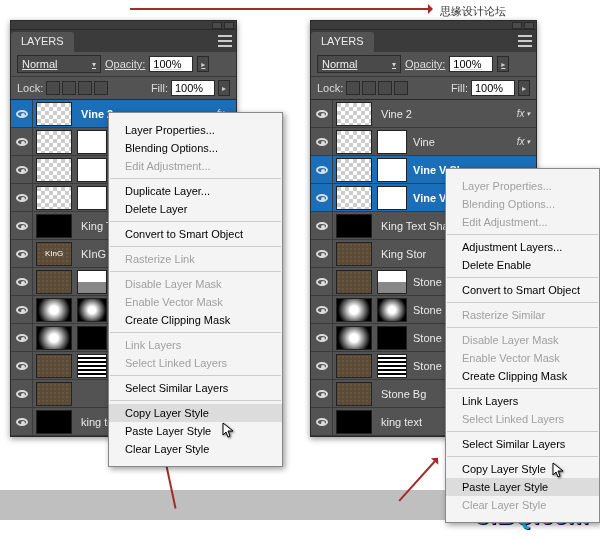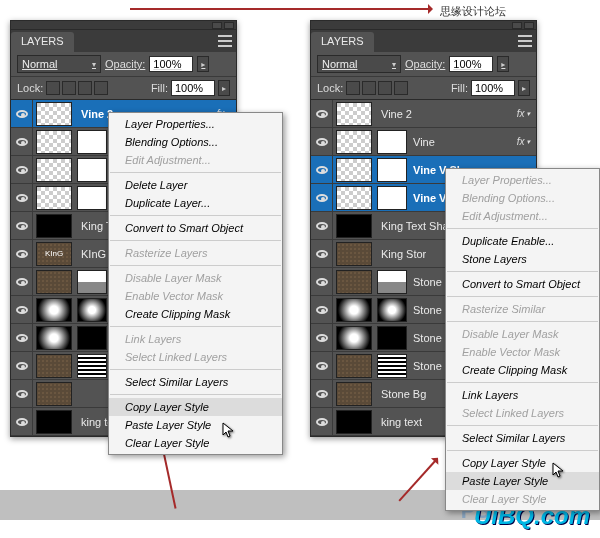--- a/index.html
+++ b/index.html
@@ -47,21 +47,21 @@
   .thumb.white { background:#fff; }
   .thumb.grad-radial { background: radial-gradient(circle at center,#fff 20%,#000 80%); }
   .thumb.stripes { background: repeating-linear-gradient(180deg,#fff 0 2px,#000 2px 4px); }
   .thumb.texture { background:#5a4a38; background-image: radial-gradient(rgba(123,99,72,.5) 1px, transparent 1px); background-size:4px 4px;}
   .thumb.chain{background:linear-gradient(#fff 50%,#888 50%);}
   .layer-label { margin-left:40px; color:#eaeaea; white-space:nowrap; overflow:hidden; text-overflow:clip; flex:1; }
   .layer-row.selected .layer-label { color:#fff; font-weight:bold; }
   .fx { position:absolute; right:6px; color:#ddd; font-style:italic; font-size:10px; display:flex; align-items:center; gap:2px;}
   .fx .tri { font-size:7px; }
 
-  .ctx-menu { position:absolute; background:#f4f4f4; border:1px solid #888; box-shadow:2px 2px 6px rgba(0,0,0,.4); padding:2px 0; z-index:50; width:175px;font-style:italic; }
+  .ctx-menu { position:absolute; background:#f4f4f4; border:1px solid #888; box-shadow:2px 2px 6px rgba(0,0,0,.4); padding:8px 0; z-index:50; width:175px; }
   .ctx-item { padding:3px 16px; color:#000; white-space:nowrap; }
   .ctx-item.disabled { color:#a0a0a0; }
   .ctx-item.highlight { background:#dcdcdc; }
   .ctx-sep { height:1px; background:#ccc; margin:3px 1px; }
   .cursor { position:absolute; width:14px; height:18px; z-index:100; }
   .cursor svg { width:14px; height:18px; filter:drop-shadow(1px 1px 1px rgba(0,0,0,.6)); }
   .arr-line1 { position:absolute; left:160px; top:440px; width:2px; height:70px; background:#a52a2a; transform:rotate(-12deg); transform-origin:top; }
   .arr-line1::before{content:'';position:absolute;top:-8px;left:-4px;border:5px solid transparent;border-bottom-color:#a52a2a;}
   .arr-line2 { position:absolute; left:435px; top:460px; width:2px; height:55px; background:#a52a2a; transform:rotate(42deg); transform-origin:top; }
   .arr-line2::before{content:'';position:absolute;top:-8px;left:-4px;border:5px solid transparent;border-bottom-color:#a52a2a;}
@@ -378,47 +378,47 @@
         <div class="layer-label" style="margin-left: 6px;">king text</div>
       </div>
     </div>
 </div>
 
 <div class="ctx-menu" id="menu-left" style="top:112px; left:108px;">
     <div class="ctx-item">Layer Properties...</div>
     <div class="ctx-item">Blending Options...</div>
     <div class="ctx-item disabled">Edit Adjustment...</div>
     <div class="ctx-sep"></div>
+    <div class="ctx-item">Duplicate Layer...</div>
     <div class="ctx-item">Delete Layer</div>
-    <div class="ctx-item">Duplicate Layer...</div>
     <div class="ctx-sep"></div>
     <div class="ctx-item">Convert to Smart Object</div>
     <div class="ctx-sep"></div>
-    <div class="ctx-item disabled">Rasterize Layers</div>
+    <div class="ctx-item disabled">Rasterize Link</div>
     <div class="ctx-sep"></div>
     <div class="ctx-item disabled">Disable Layer Mask</div>
     <div class="ctx-item disabled">Enable Vector Mask</div>
     <div class="ctx-item">Create Clipping Mask</div>
     <div class="ctx-sep"></div>
     <div class="ctx-item disabled">Link Layers</div>
     <div class="ctx-item disabled">Select Linked Layers</div>
     <div class="ctx-sep"></div>
     <div class="ctx-item">Select Similar Layers</div>
     <div class="ctx-sep"></div>
     <div class="ctx-item highlight">Copy Layer Style</div>
     <div class="ctx-item">Paste Layer Style</div>
     <div class="ctx-item">Clear Layer Style</div>
   </div>
 <div class="ctx-menu" id="menu-right" style="top:168px; left:445px; width:155px;">
     <div class="ctx-item disabled">Layer Properties...</div>
     <div class="ctx-item disabled">Blending Options...</div>
     <div class="ctx-item disabled">Edit Adjustment...</div>
     <div class="ctx-sep"></div>
-    <div class="ctx-item">Duplicate Enable...</div>
-    <div class="ctx-item">Stone Layers</div>
+    <div class="ctx-item">Adjustment Layers...</div>
+    <div class="ctx-item">Delete Enable</div>
     <div class="ctx-sep"></div>
     <div class="ctx-item">Convert to Smart Object</div>
     <div class="ctx-sep"></div>
     <div class="ctx-item disabled">Rasterize Similar</div>
     <div class="ctx-sep"></div>
     <div class="ctx-item disabled">Disable Layer Mask</div>
     <div class="ctx-item disabled">Enable Vector Mask</div>
     <div class="ctx-item">Create Clipping Mask</div>
     <div class="ctx-sep"></div>
     <div class="ctx-item">Link Layers</div>

